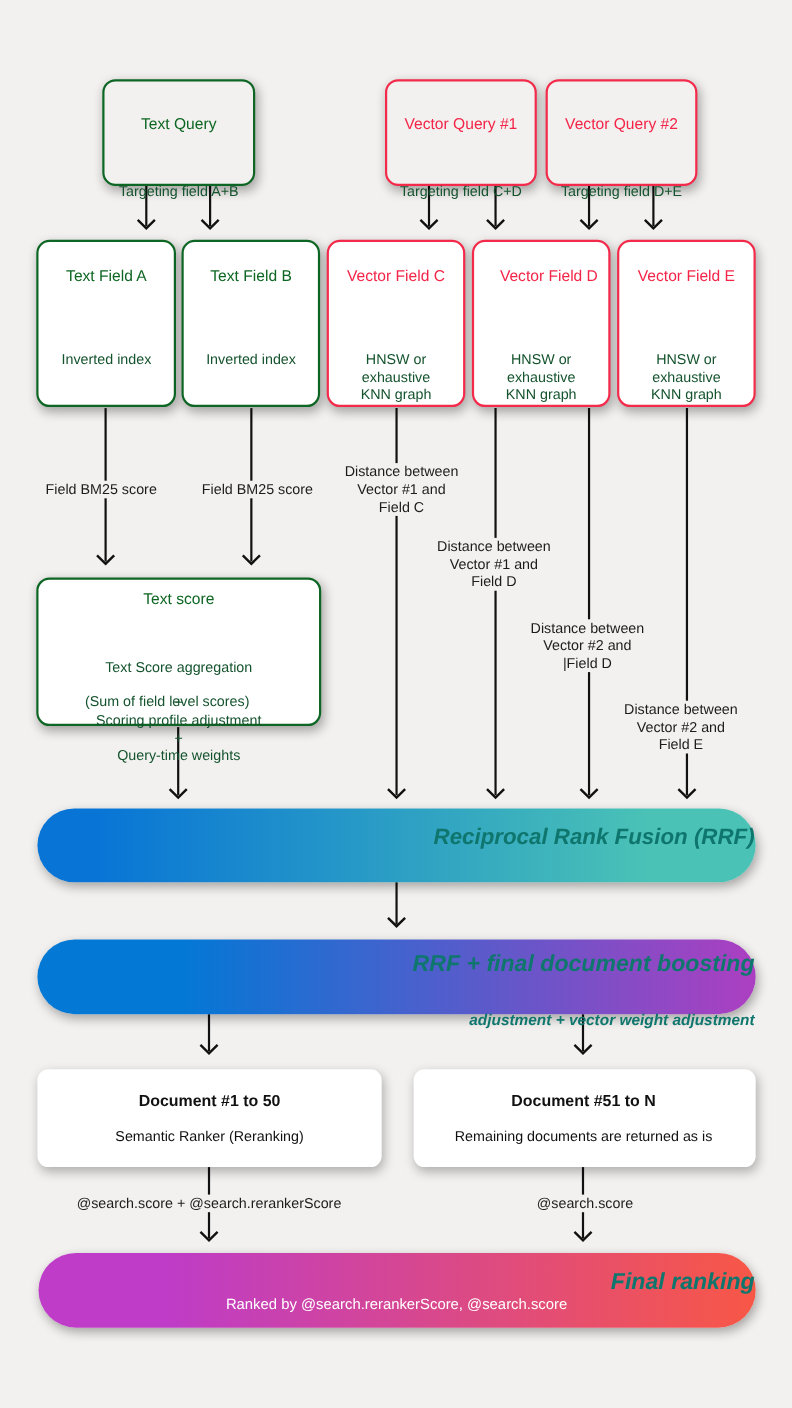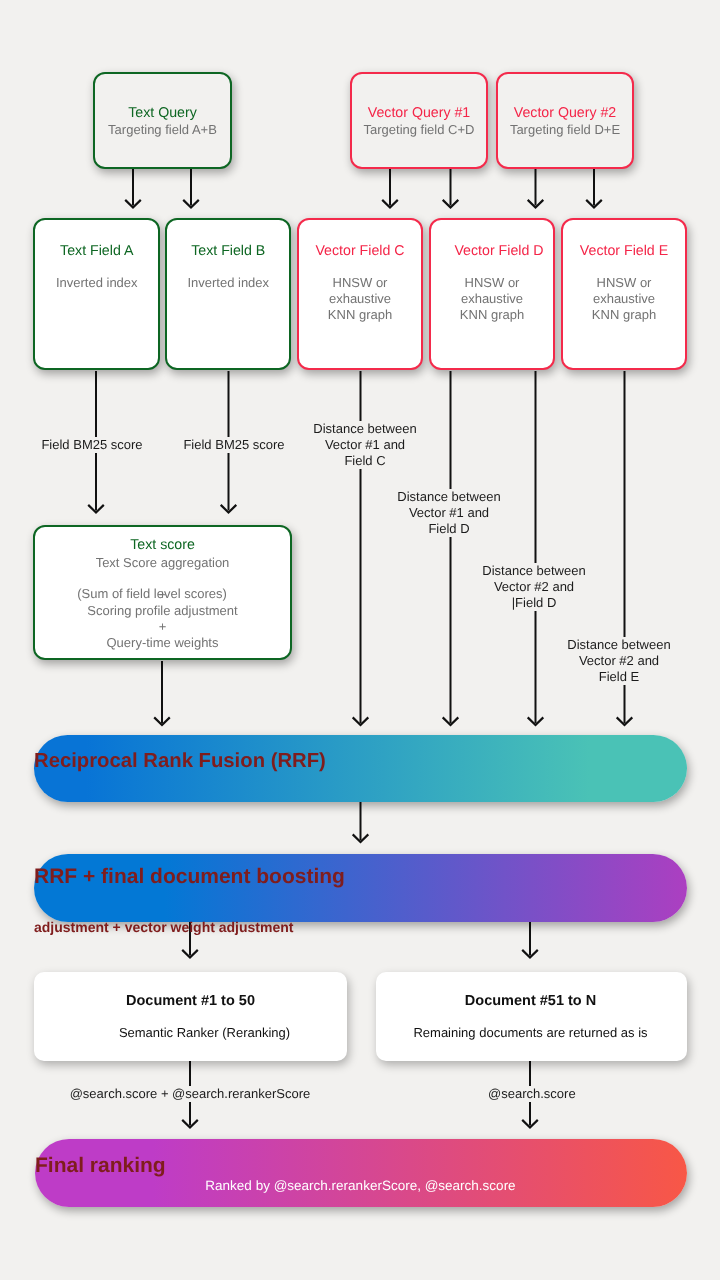--- a/index.html
+++ b/index.html
@@ -11,25 +11,25 @@
   .box{position:absolute;box-sizing:border-box;border-radius:12px;}
   .qbox{border:2.3px solid;background:#f2f1ef;box-shadow:2px 4px 10px rgba(0,0,0,.33);}
   .fbox{border:2.3px solid;background:#ffffff;box-shadow:2px 4px 10px rgba(0,0,0,.33);}
   .green{border-color:#0d6623;}
   .pink{border-color:#f42a4b;}
   .t-green{color:#0d6622;}
   .t-pink{color:#f42548;}
 
   .txt{position:absolute;text-align:center;}
   .bt{font-size:14.2px;font-weight:400;line-height:16px;}
-  .bs{font-size:13px;color:#737373;line-height:16.2px;}
+  .bs{font-size:13px;color:#14532d;line-height:16.2px;margin-top:44px;}
 
   .bar{position:absolute;box-sizing:border-box;border-radius:34px;
        box-shadow:2px 4px 10px rgba(0,0,0,.33);}
-  .bar-t{position:absolute;width:100%;text-align:left;color:#7f1d1d;font-weight:700;}
+  .bar-t{position:absolute;width:100%;text-align:right;color:#0f766e;font-weight:700;font-style:italic;}
   .bar-s{position:absolute;width:100%;text-align:center;color:#fff;font-size:13.5px;line-height:16px;}
 
   .dbox{position:absolute;box-sizing:border-box;border-radius:10px;background:#fff;
         box-shadow:2px 4px 10px rgba(0,0,0,.28);}
   .dt{font-size:14.5px;font-weight:700;color:#111;line-height:16px;}
   .ds{font-size:13px;color:#111;line-height:16px;}
 
   .edge{position:absolute;overflow:visible;}
   .lbl{position:absolute;font-size:13px;color:#1c1c1c;line-height:15.9px;text-align:center;
        white-space:pre-line;background:#f2f1ef;}
@@ -129,21 +129,21 @@
 
   <div class="bar" style="left:34px;top:735px;width:652.5px;height:67px;background:linear-gradient(90deg,#0874d6 8%,#4ac2b6 85%);"></div>
   <div class="bar-t" style="left:34px;top:749px;width:652px;font-size:20.3px;line-height:25px;">Reciprocal Rank Fusion (RRF)</div>
 
   <div class="bar" style="left:34px;top:854px;width:652.5px;height:67.5px;background:linear-gradient(90deg,#0378d5 0%,#0378d5 20%,#ac3fc1 100%);"></div>
   <div class="bar-t" style="left:34px;top:863px;width:652px;font-size:21px;line-height:27px;">RRF + final document boosting</div>
   <div class="bar-t" style="left:34px;top:914px;width:652px;font-size:14px;line-height:27px;">adjustment + vector weight adjustment</div>
 
   <div class="dbox" style="left:34px;top:972px;width:312.5px;height:88.5px;"></div>
   <div class="txt dt" style="left:34px;top:993px;width:313px;">Document #1 to 50</div>
-  <div class="txt ds" style="left:34px;top:1025px;width:313px;padding-left:14px;">Semantic Ranker (Reranking)</div>
+  <div class="txt ds" style="left:34px;top:1025px;width:313px;">Semantic Ranker (Reranking)</div>
 
   <div class="dbox" style="left:375.5px;top:972px;width:311px;height:88.5px;"></div>
   <div class="txt dt" style="left:375px;top:993px;width:311px;">Document #51 to N</div>
   <div class="txt ds" style="left:375px;top:1025px;width:311px;">Remaining documents are returned as is</div>
 
   <div class="bar" style="left:34.5px;top:1139px;width:652px;height:67.5px;background:linear-gradient(90deg,#be3cc7 0%,#be3cc7 18%,#f85746 100%);"></div>
   <div class="bar-t" style="left:35px;top:1153px;width:651px;font-size:21px;line-height:26px;">Final ranking</div>
   <div class="bar-s" style="left:35px;top:1178px;width:651px;">Ranked by @search.rerankerScore, @search.score</div>
 
   <div class="lbl" style="left:40px;top:437px;width:104px;">Field BM25 score</div>

